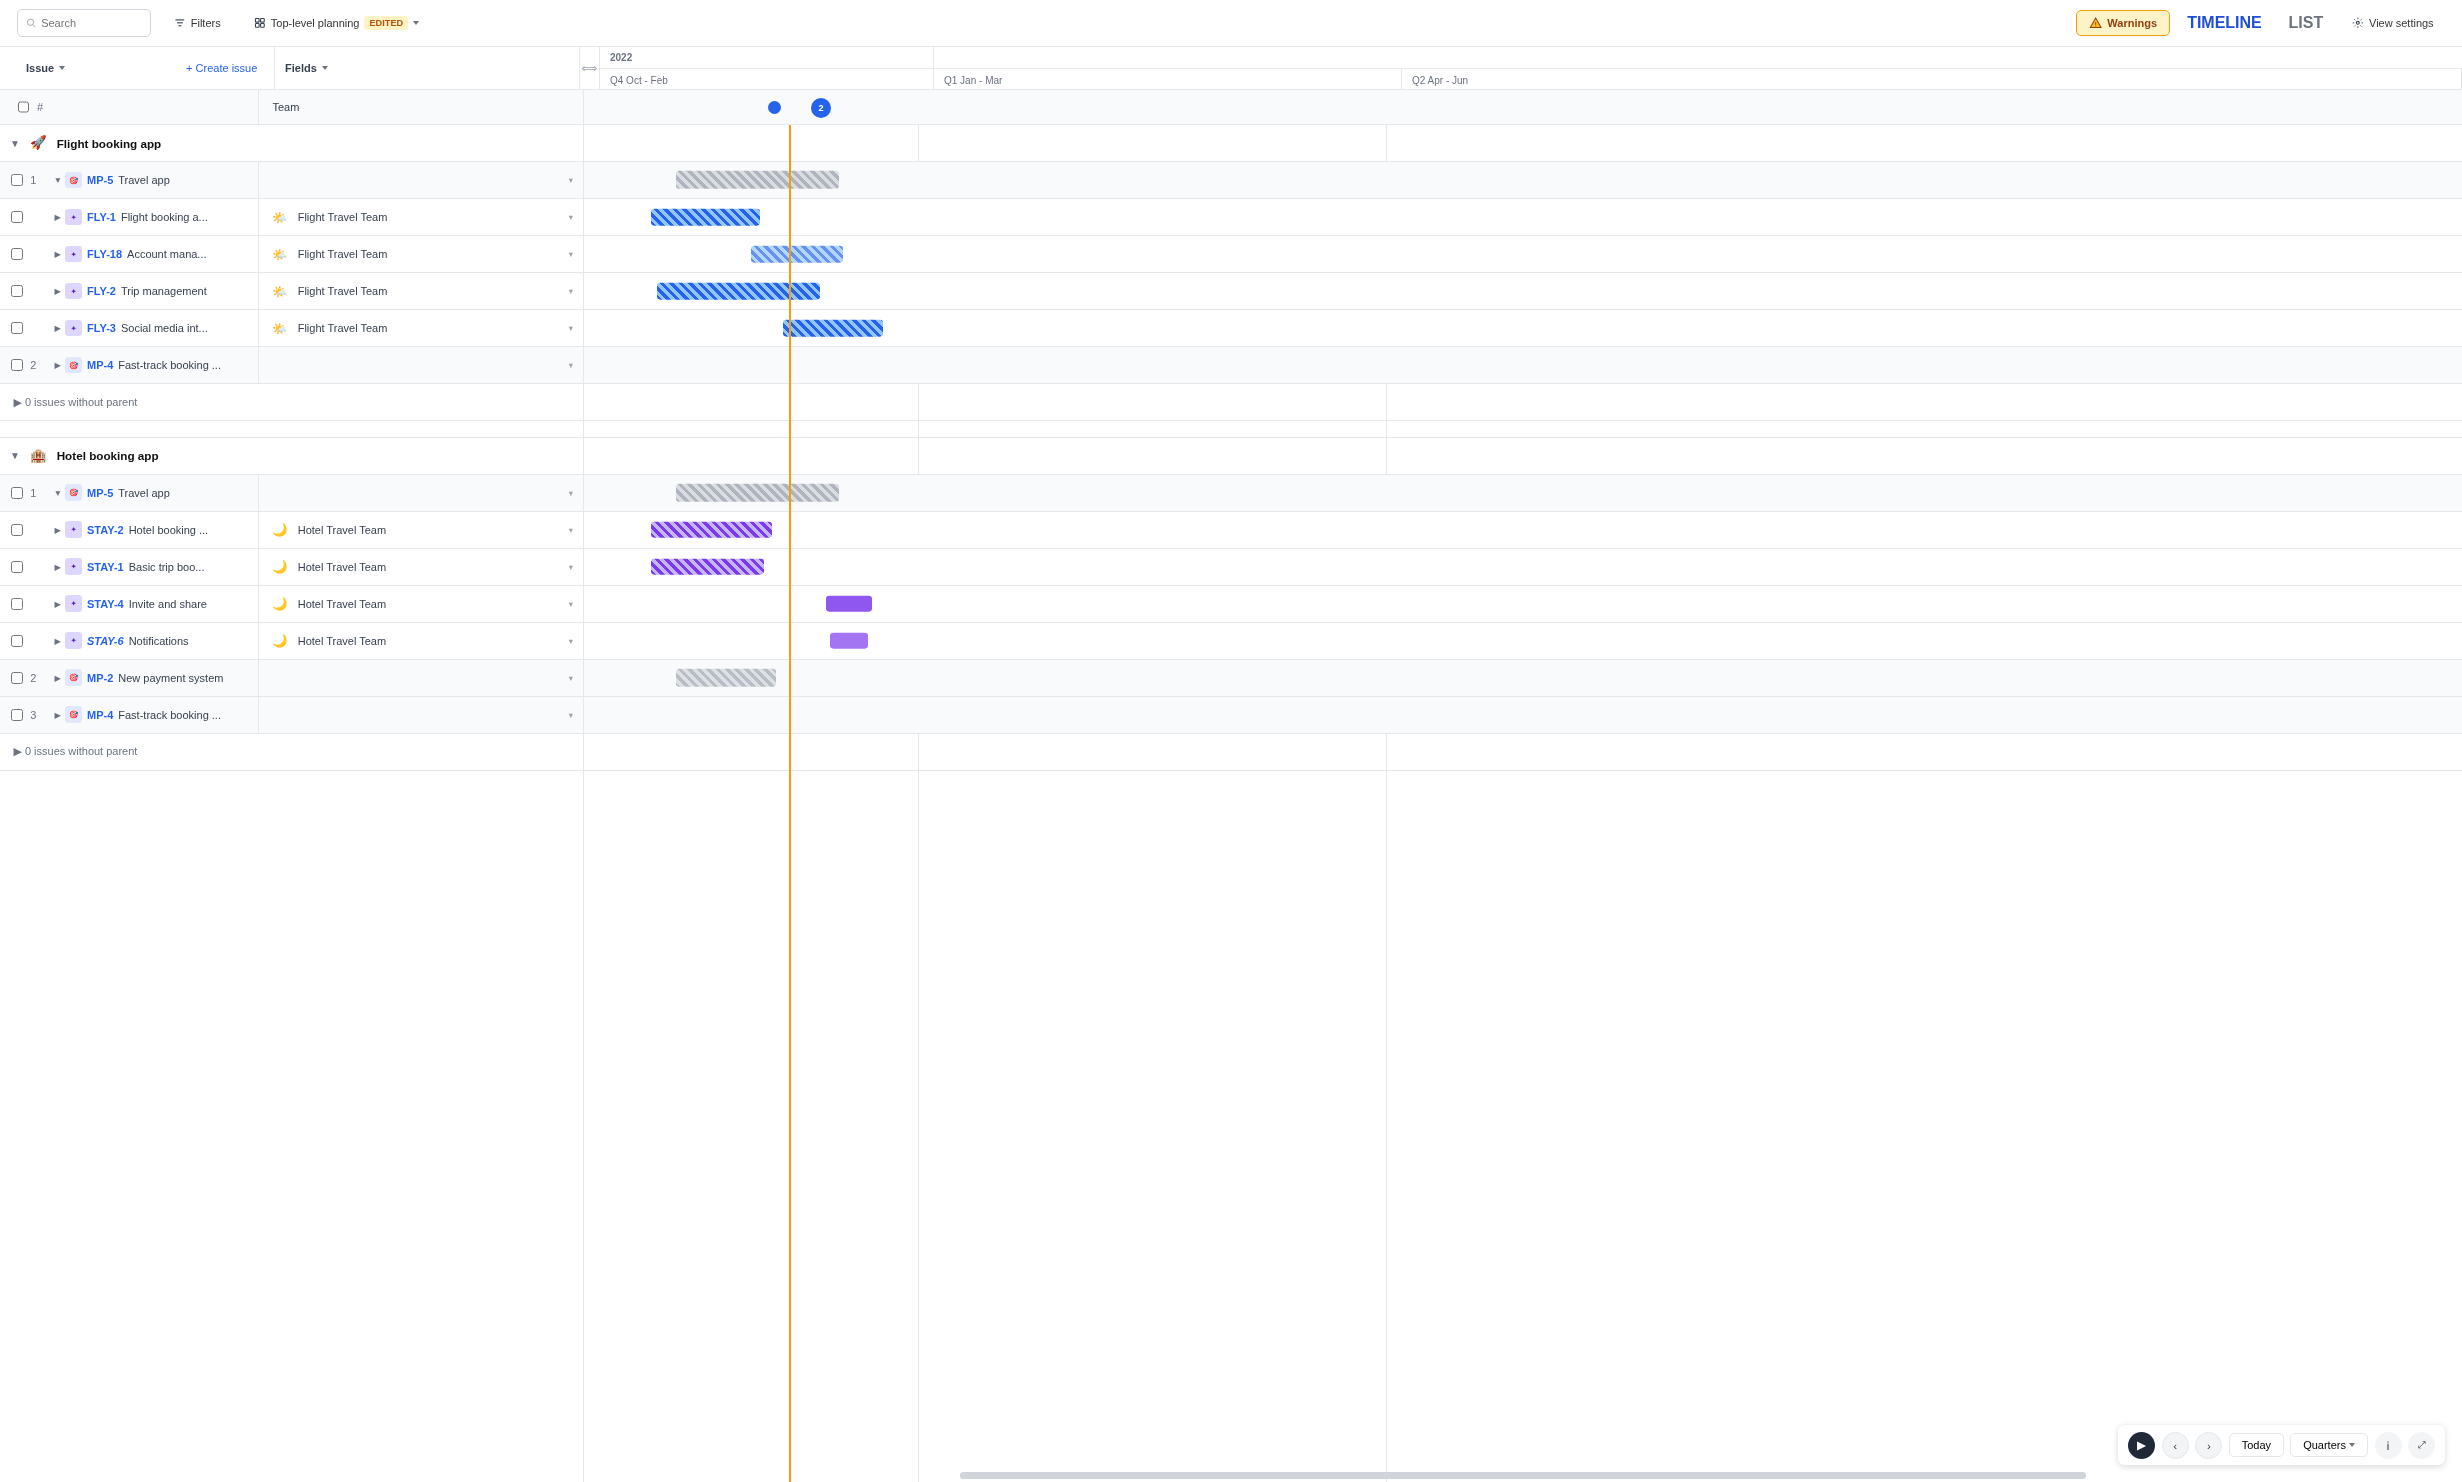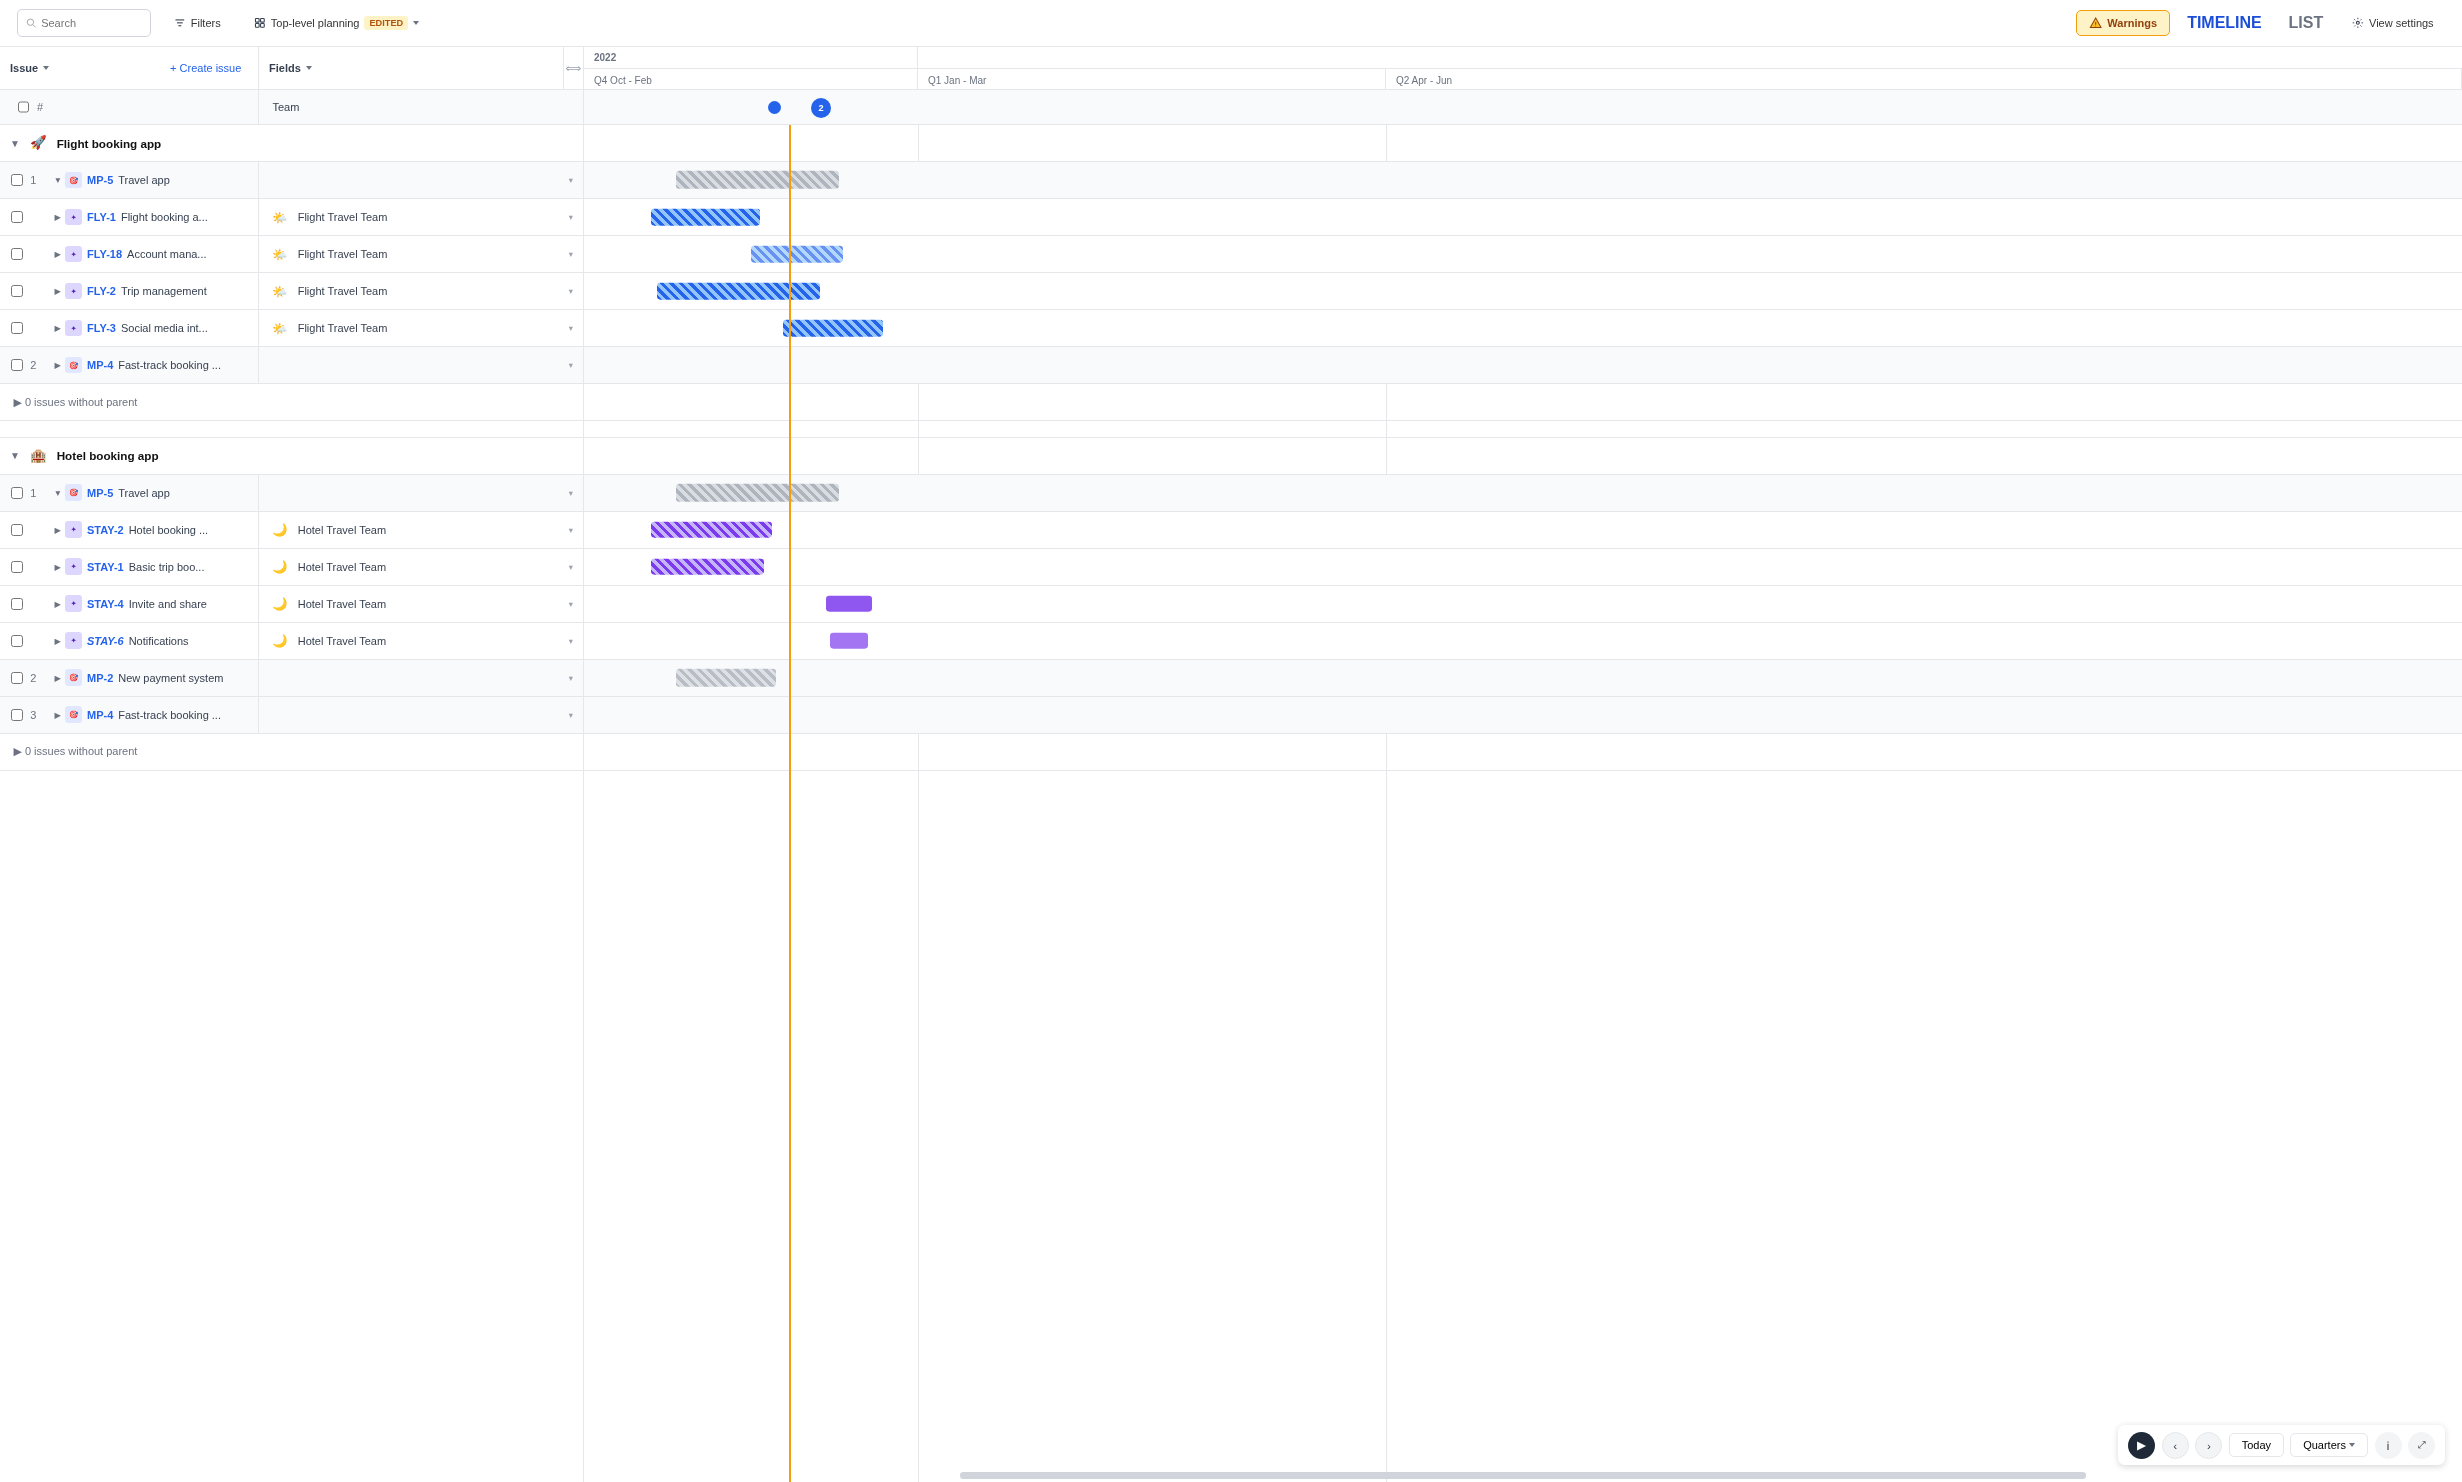--- a/index.html
+++ b/index.html
@@ -16,21 +16,21 @@
     .view-tabs { display: flex; align-items: center; gap: 0; }
     .view-tab { padding: 5px 13.4px; font-size: 16px; font-weight: 700; color: #6b7280; cursor: pointer; border: none; background: none; }
     .view-tab.active { color: #1d4ed8; }
     .view-settings-btn { display: flex; align-items: center; gap: 5px; padding: 5px 11.7px; border: none; background: none; cursor: pointer; font-size: 11px; color: #333; font-weight: 400; }
 
     
     .main { display: flex; flex-direction: column; height: calc(1482px - 47px); }
 
     
     .gantt-header { display: flex; height: 43px; border-bottom: 0.8px solid #e5e7eb; background: #fff; }
-    .left-panel-header { width: 584px; min-width: 584px; display: flex; align-items: flex-end; border-right: 0.8px solid #e5e7eb; }
+    .left-panel-header { width: 584px; min-width: 584px; display: flex; align-items: flex-end; border-right: 0.8px solid #e5e7eb; margin-left: 16px; }
     .issue-col-header { width: 259px; display: flex; align-items: center; gap: 5px; padding: 0 10px; font-weight: 600; font-size: 11px; color: #374151; border-right: 0.8px solid #e5e7eb; height: 100%; }
     .fields-col-header { flex: 1; display: flex; align-items: center; gap: 5px; padding: 0 10px; font-weight: 600; font-size: 11px; color: #374151; height: 100%; }
     .create-issue-btn { display: flex; align-items: center; gap: 3.3px; color: #2563eb; cursor: pointer; font-weight: 500; font-size: 11px; margin-left: auto; padding-right: 6.7px; white-space: nowrap; }
     .resize-handle { width: 20px; display: flex; align-items: center; justify-content: center; color: #9ca3af; cursor: col-resize; border-left: 0.8px solid #e5e7eb; height: 100%; }
 
     .gantt-timeline-header { flex: 1; overflow: hidden; position: relative; }
     .timeline-years { display: flex; height: 22px; border-bottom: 0.8px solid #e5e7eb; }
     .timeline-year { display: flex; align-items: center; padding: 0 10px; font-size: 10px; font-weight: 600; color: #6b7280; border-right: 0.8px solid #e5e7eb; }
     .timeline-quarters { display: flex; height: 22px; }
     .timeline-quarter { display: flex; align-items: center; padding: 0 10px; font-size: 10px; color: #6b7280; border-right: 0.8px solid #e5e7eb; }

